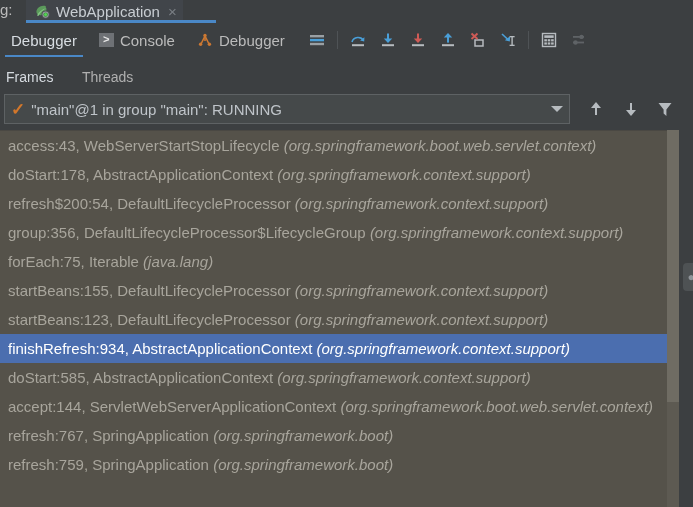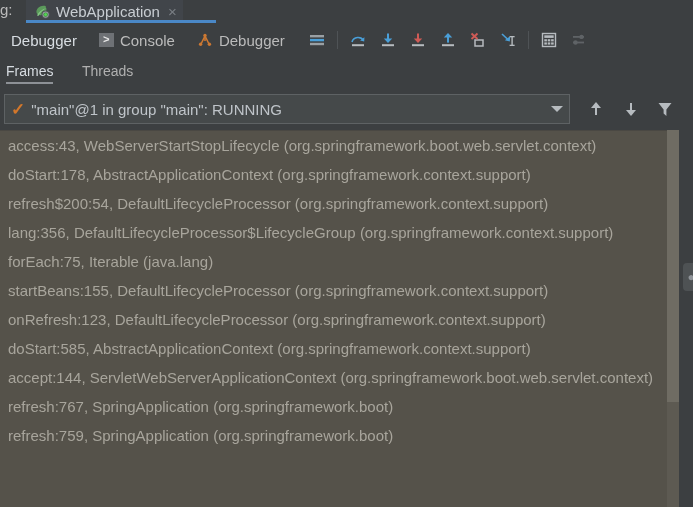--- a/index.html
+++ b/index.html
@@ -117,21 +117,21 @@
     width: 30px; height: 26px;
     display: flex;
     align-items: center;
     justify-content: center;
   }
   .tb-btn svg { display: block; }
 
   
   .subtabs {
     position: absolute;
-    left: 0; top: 55px;
+    left: 0; top: 61px;
     width: 693px; height: 31px;
     background: #3c3f41;
   }
   .subtab {
     position: absolute;
     top: 0; height: 31px;
     display: flex;
     align-items: center;
     font-size: 14px;
     color: #b0b0b0;
@@ -219,20 +219,21 @@
     overflow: hidden;
     font-size: 15px;
     color: #a8a59c;
     box-sizing: border-box;
   }
   .frame-row.selected {
     background: #4b6eaf;
     color: #ffffff;
   }
   .frame-row .pkg {
+    font-style: italic;
   }
   .frames-top-border {
     position: absolute;
     left: 0; top: 0; width: 693px; height: 1px;
     background: #4a4843;
   }
 
   
   .scrollbar-track {
     position: absolute;
@@ -431,24 +432,25 @@
     </svg>
   </div>
 </div>
 
 <div class="frames-wrap">
   <div class="frames-top-border"></div>
   <div class="frames-list" id="frames-list">
       <div class="frame-row"><span>access:43, WebServerStartStopLifecycle</span> <span class="pkg">(org.springframework.boot.web.servlet.context)</span></div>
       <div class="frame-row"><span>doStart:178, AbstractApplicationContext</span> <span class="pkg">(org.springframework.context.support)</span></div>
       <div class="frame-row"><span>refresh$200:54, DefaultLifecycleProcessor</span> <span class="pkg">(org.springframework.context.support)</span></div>
-      <div class="frame-row"><span>lang:356, DefaultLifecycleProcessor$LifecycleGroup</span> <span class="pkg">(org.springframework.context.support)</span></div>
+      <div class="frame-row"><span>group:356, DefaultLifecycleProcessor$LifecycleGroup</span> <span class="pkg">(org.springframework.context.support)</span></div>
       <div class="frame-row"><span>forEach:75, Iterable</span> <span class="pkg">(java.lang)</span></div>
       <div class="frame-row"><span>startBeans:155, DefaultLifecycleProcessor</span> <span class="pkg">(org.springframework.context.support)</span></div>
-      <div class="frame-row"><span>onRefresh:123, DefaultLifecycleProcessor</span> <span class="pkg">(org.springframework.context.support)</span></div>
+      <div class="frame-row"><span>startBeans:123, DefaultLifecycleProcessor</span> <span class="pkg">(org.springframework.context.support)</span></div>
+      <div class="frame-row selected"><span>finishRefresh:934, AbstractApplicationContext</span> <span class="pkg">(org.springframework.context.support)</span></div>
       <div class="frame-row"><span>doStart:585, AbstractApplicationContext</span> <span class="pkg">(org.springframework.context.support)</span></div>
       <div class="frame-row"><span>accept:144, ServletWebServerApplicationContext</span> <span class="pkg">(org.springframework.boot.web.servlet.context)</span></div>
       <div class="frame-row"><span>refresh:767, SpringApplication</span> <span class="pkg">(org.springframework.boot)</span></div>
       <div class="frame-row"><span>refresh:759, SpringApplication</span> <span class="pkg">(org.springframework.boot)</span></div>
     </div>
 
   <div class="scrollbar-track">
     <div class="scrollbar-thumb" style="right:0;"></div>
   </div>
 

